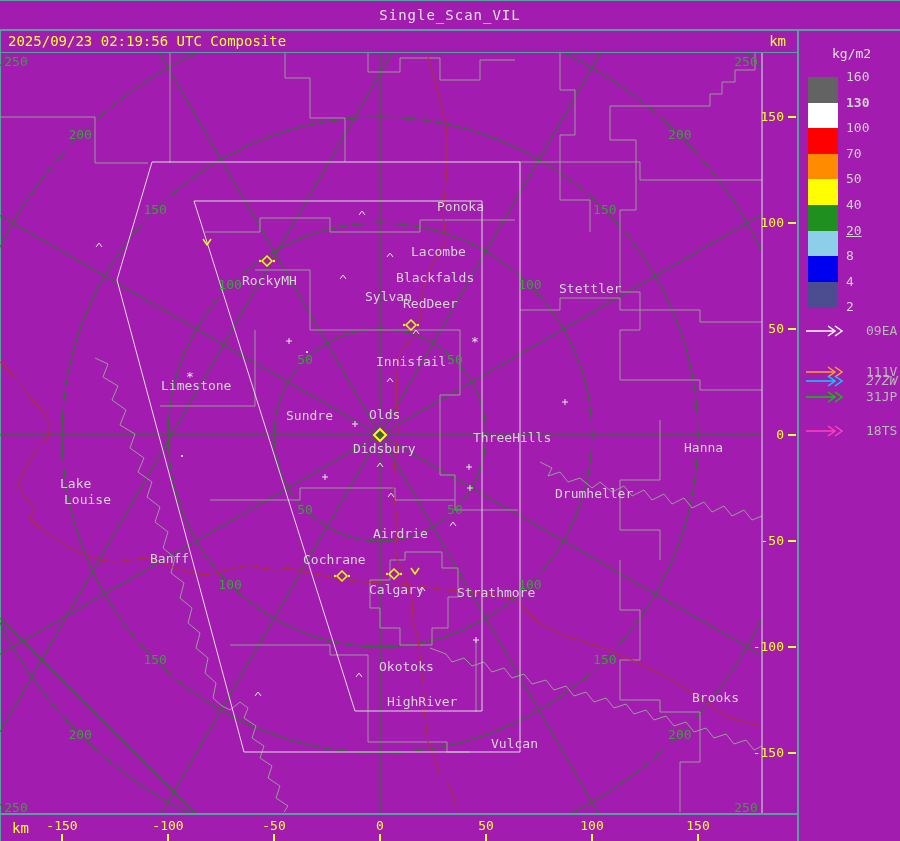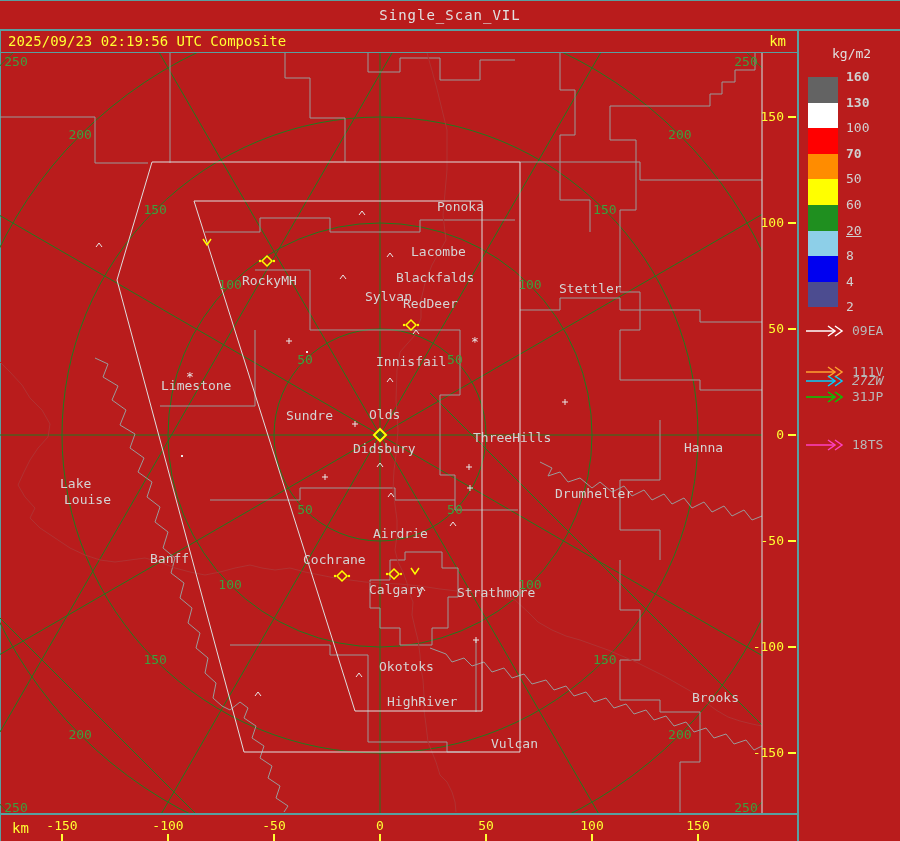--- a/index.html
+++ b/index.html
@@ -1,31 +1,31 @@
 <!DOCTYPE html>
 <html><head>
 <meta charset="utf-8">
 <style>
   html,body{margin:0;padding:0;background:#000;}
-  #app{position:relative;width:900px;height:841px;background:#b91c1c;overflow:hidden;
+  #app{position:relative;width:900px;height:841px;background:#a21caf;overflow:hidden;
        font-family:"DejaVu Sans Mono","Liberation Mono",monospace;}
   .tealline{position:absolute;background:#58a0a0;}
   #title-bar{position:absolute;top:1px;left:0;width:900px;height:28px;line-height:28px;
              text-align:center;color:#e2e2e2;font-size:14px;letter-spacing:1px;}
   #timestamp{position:absolute;top:33px;left:8px;color:#ffff33;font-size:14px;white-space:pre;}
   #km-top{position:absolute;top:33px;left:746px;width:40px;text-align:right;color:#ffff33;font-size:14px;}
   #km-bottom{position:absolute;top:820px;left:12px;color:#ffff33;font-size:14px;}
   #map{position:absolute;top:0;left:0;}
   #legend-panel{position:absolute;left:798px;top:30px;width:102px;height:811px;}
   #legend-unit{position:absolute;left:34px;top:16px;color:#e0e0e0;font-size:13px;}
   .swatch{position:absolute;left:10px;width:30px;}
   .lvl-label{position:absolute;left:48px;color:#d0d0d0;font-size:13px;height:16px;line-height:16px;}
   .track-row{position:absolute;left:6px;height:16px;white-space:nowrap;}
   .track-row svg{vertical-align:middle;}
-  .track-label{color:#b8b8b8;font-size:13px;margin-left:4px;vertical-align:middle;}
+  .track-label{color:#b8b8b8;font-size:13px;margin-left:18px;vertical-align:middle;}
 </style>
 </head>
 <body>
 
 <div id="app">
 
   <div class="tealline" style="top:0;left:0;width:900px;height:1px"></div>
   <div class="tealline" style="top:29px;left:0;width:900px;height:2px"></div>
   <div class="tealline" style="top:52px;left:0;width:798px;height:1px"></div>
   <div class="tealline" style="top:813px;left:0;width:798px;height:2px"></div>
@@ -209,31 +209,31 @@
       <line x1="486" y1="834" x2="486" y2="841" stroke="#ffff33" stroke-width="2"></line>
       <text x="592" y="830" fill="#ffff33" font-size="13" text-anchor="middle" font-family="DejaVu Sans Mono, monospace">100</text>
       <line x1="592" y1="834" x2="592" y2="841" stroke="#ffff33" stroke-width="2"></line>
       <text x="698" y="830" fill="#ffff33" font-size="13" text-anchor="middle" font-family="DejaVu Sans Mono, monospace">150</text>
       <line x1="698" y1="834" x2="698" y2="841" stroke="#ffff33" stroke-width="2"></line>
     </svg>
 
   <div id="legend-panel">
     <div id="legend-unit">kg/m2</div>
   <div class="swatch" style="top: 47px; height: 25.6px; background: rgb(99, 99, 99);"></div>
-      <div class="lvl-label" style="top: 39px; font-weight: bold;">160</div>
+      <div class="lvl-label" style="top: 39px;">160</div>
       <div class="swatch" style="top: 72.6px; height: 25.6px; background: rgb(255, 255, 255);"></div>
       <div class="lvl-label" style="top: 64.6px; font-weight: bold;">130</div>
       <div class="swatch" style="top: 98.2px; height: 25.6px; background: rgb(255, 0, 0);"></div>
       <div class="lvl-label" style="top: 90.2px;">100</div>
       <div class="swatch" style="top: 123.8px; height: 25.6px; background: rgb(255, 140, 0);"></div>
-      <div class="lvl-label" style="top: 115.8px; font-weight: bold;">70</div>
+      <div class="lvl-label" style="top: 115.8px;">70</div>
       <div class="swatch" style="top: 149.4px; height: 25.6px; background: rgb(255, 255, 0);"></div>
       <div class="lvl-label" style="top: 141.4px;">50</div>
       <div class="swatch" style="top: 175px; height: 25.6px; background: rgb(31, 143, 31);"></div>
-      <div class="lvl-label" style="top: 167px;">60</div>
+      <div class="lvl-label" style="top: 167px;">40</div>
       <div class="swatch" style="top: 200.6px; height: 25.6px; background: rgb(141, 207, 232);"></div>
       <div class="lvl-label" style="top: 192.6px; text-decoration: underline;">20</div>
       <div class="swatch" style="top: 226.2px; height: 25.6px; background: rgb(0, 0, 240);"></div>
       <div class="lvl-label" style="top: 218.2px;">8</div>
       <div class="swatch" style="top: 251.8px; height: 25.6px; background: rgb(76, 76, 144);"></div>
       <div class="lvl-label" style="top: 243.8px;">4</div>
       <div class="lvl-label" style="top: 269.4px;">2</div>
       <div class="track-row" style="top: 290px;"><svg width="44" height="16">
           <line x1="2" y1="8" x2="30" y2="8" stroke="#ffffff" stroke-width="1.5"></line>
           <polyline points="24,3 31,8 24,13" fill="none" stroke="#ffffff" stroke-width="1.5"></polyline>
@@ -247,20 +247,20 @@
       <div class="track-row" style="top: 340px; font-style: italic;"><svg width="44" height="16">
           <line x1="2" y1="8" x2="30" y2="8" stroke="#00d0ff" stroke-width="1.5"></line>
           <polyline points="24,3 31,8 24,13" fill="none" stroke="#00d0ff" stroke-width="1.5"></polyline>
           <polyline points="31,3 38,8 31,13" fill="none" stroke="#00d0ff" stroke-width="1.5"></polyline>
         </svg><span class="track-label">27ZW</span></div>
       <div class="track-row" style="top: 356px;"><svg width="44" height="16">
           <line x1="2" y1="8" x2="30" y2="8" stroke="#00cc00" stroke-width="1.5"></line>
           <polyline points="24,3 31,8 24,13" fill="none" stroke="#00cc00" stroke-width="1.5"></polyline>
           <polyline points="31,3 38,8 31,13" fill="none" stroke="#00cc00" stroke-width="1.5"></polyline>
         </svg><span class="track-label">31JP</span></div>
-      <div class="track-row" style="top: 404px; text-align: right;"><svg width="44" height="16">
+      <div class="track-row" style="top: 390px; text-align: right;"><svg width="44" height="16">
           <line x1="2" y1="8" x2="30" y2="8" stroke="#ff40c0" stroke-width="1.5"></line>
           <polyline points="24,3 31,8 24,13" fill="none" stroke="#ff40c0" stroke-width="1.5"></polyline>
           <polyline points="31,3 38,8 31,13" fill="none" stroke="#ff40c0" stroke-width="1.5"></polyline>
         </svg><span class="track-label">18TS</span></div>
     </div>
 
 </div>
 
 </body></html>

